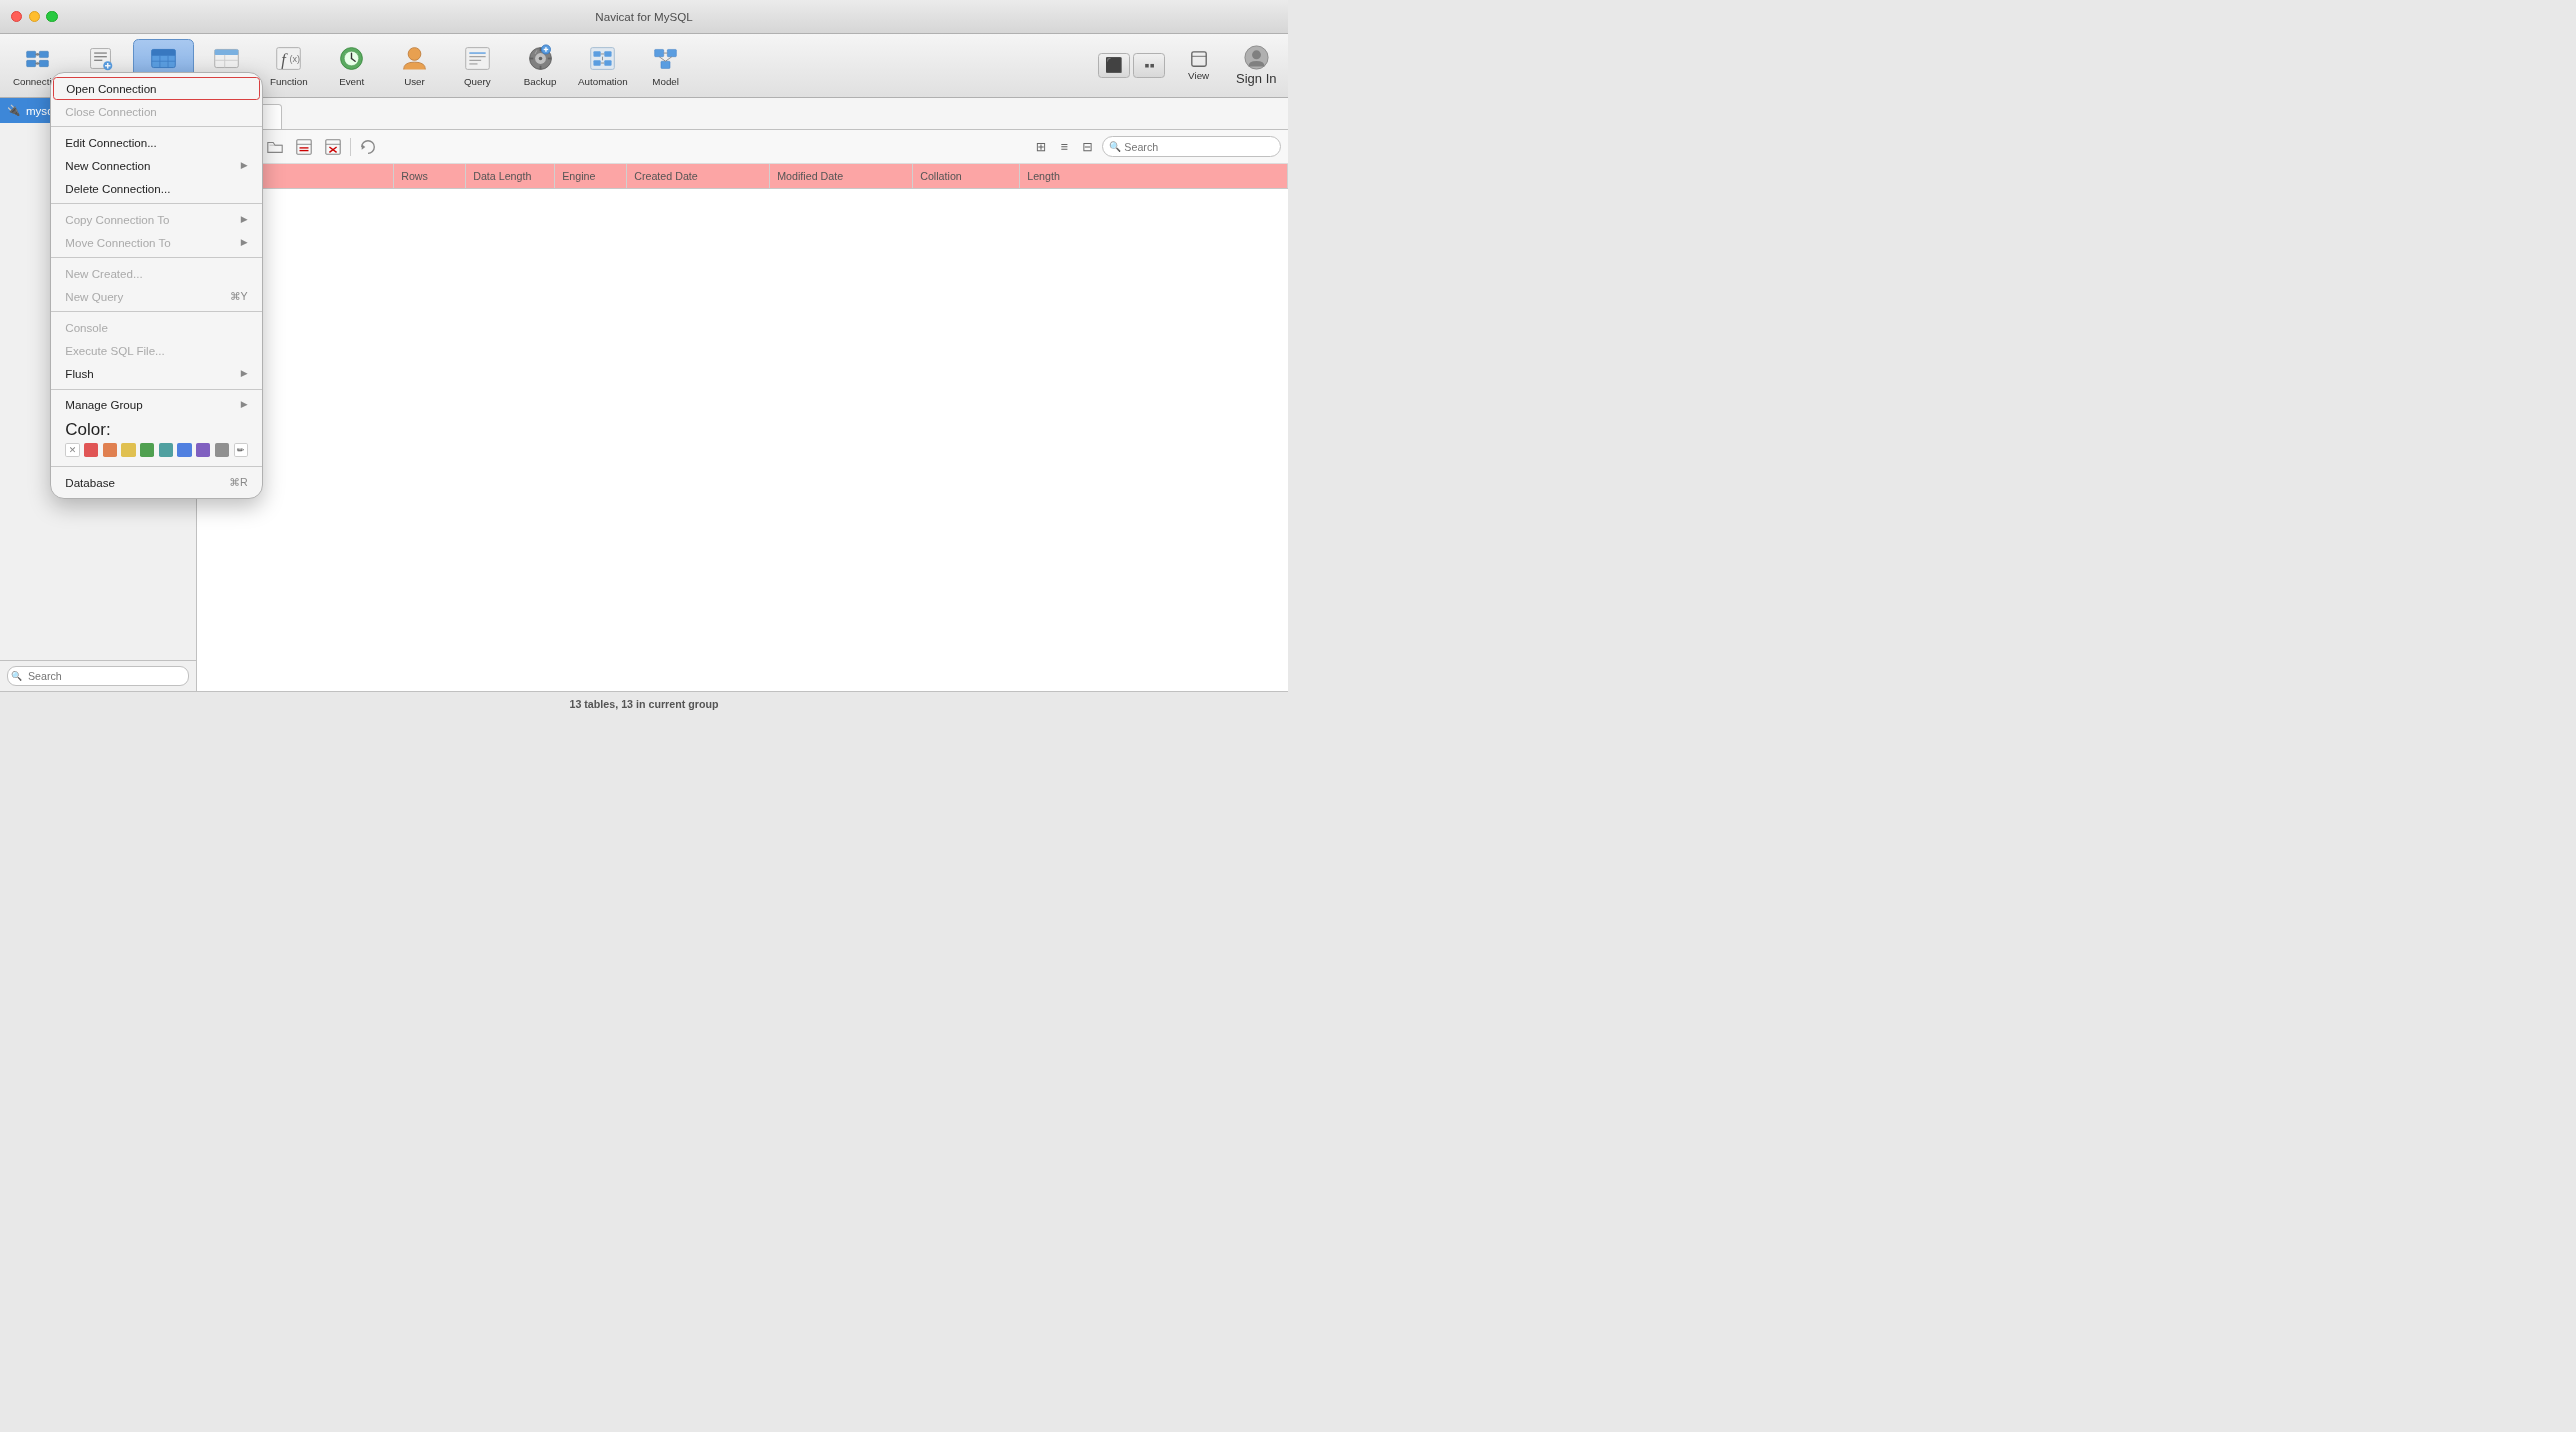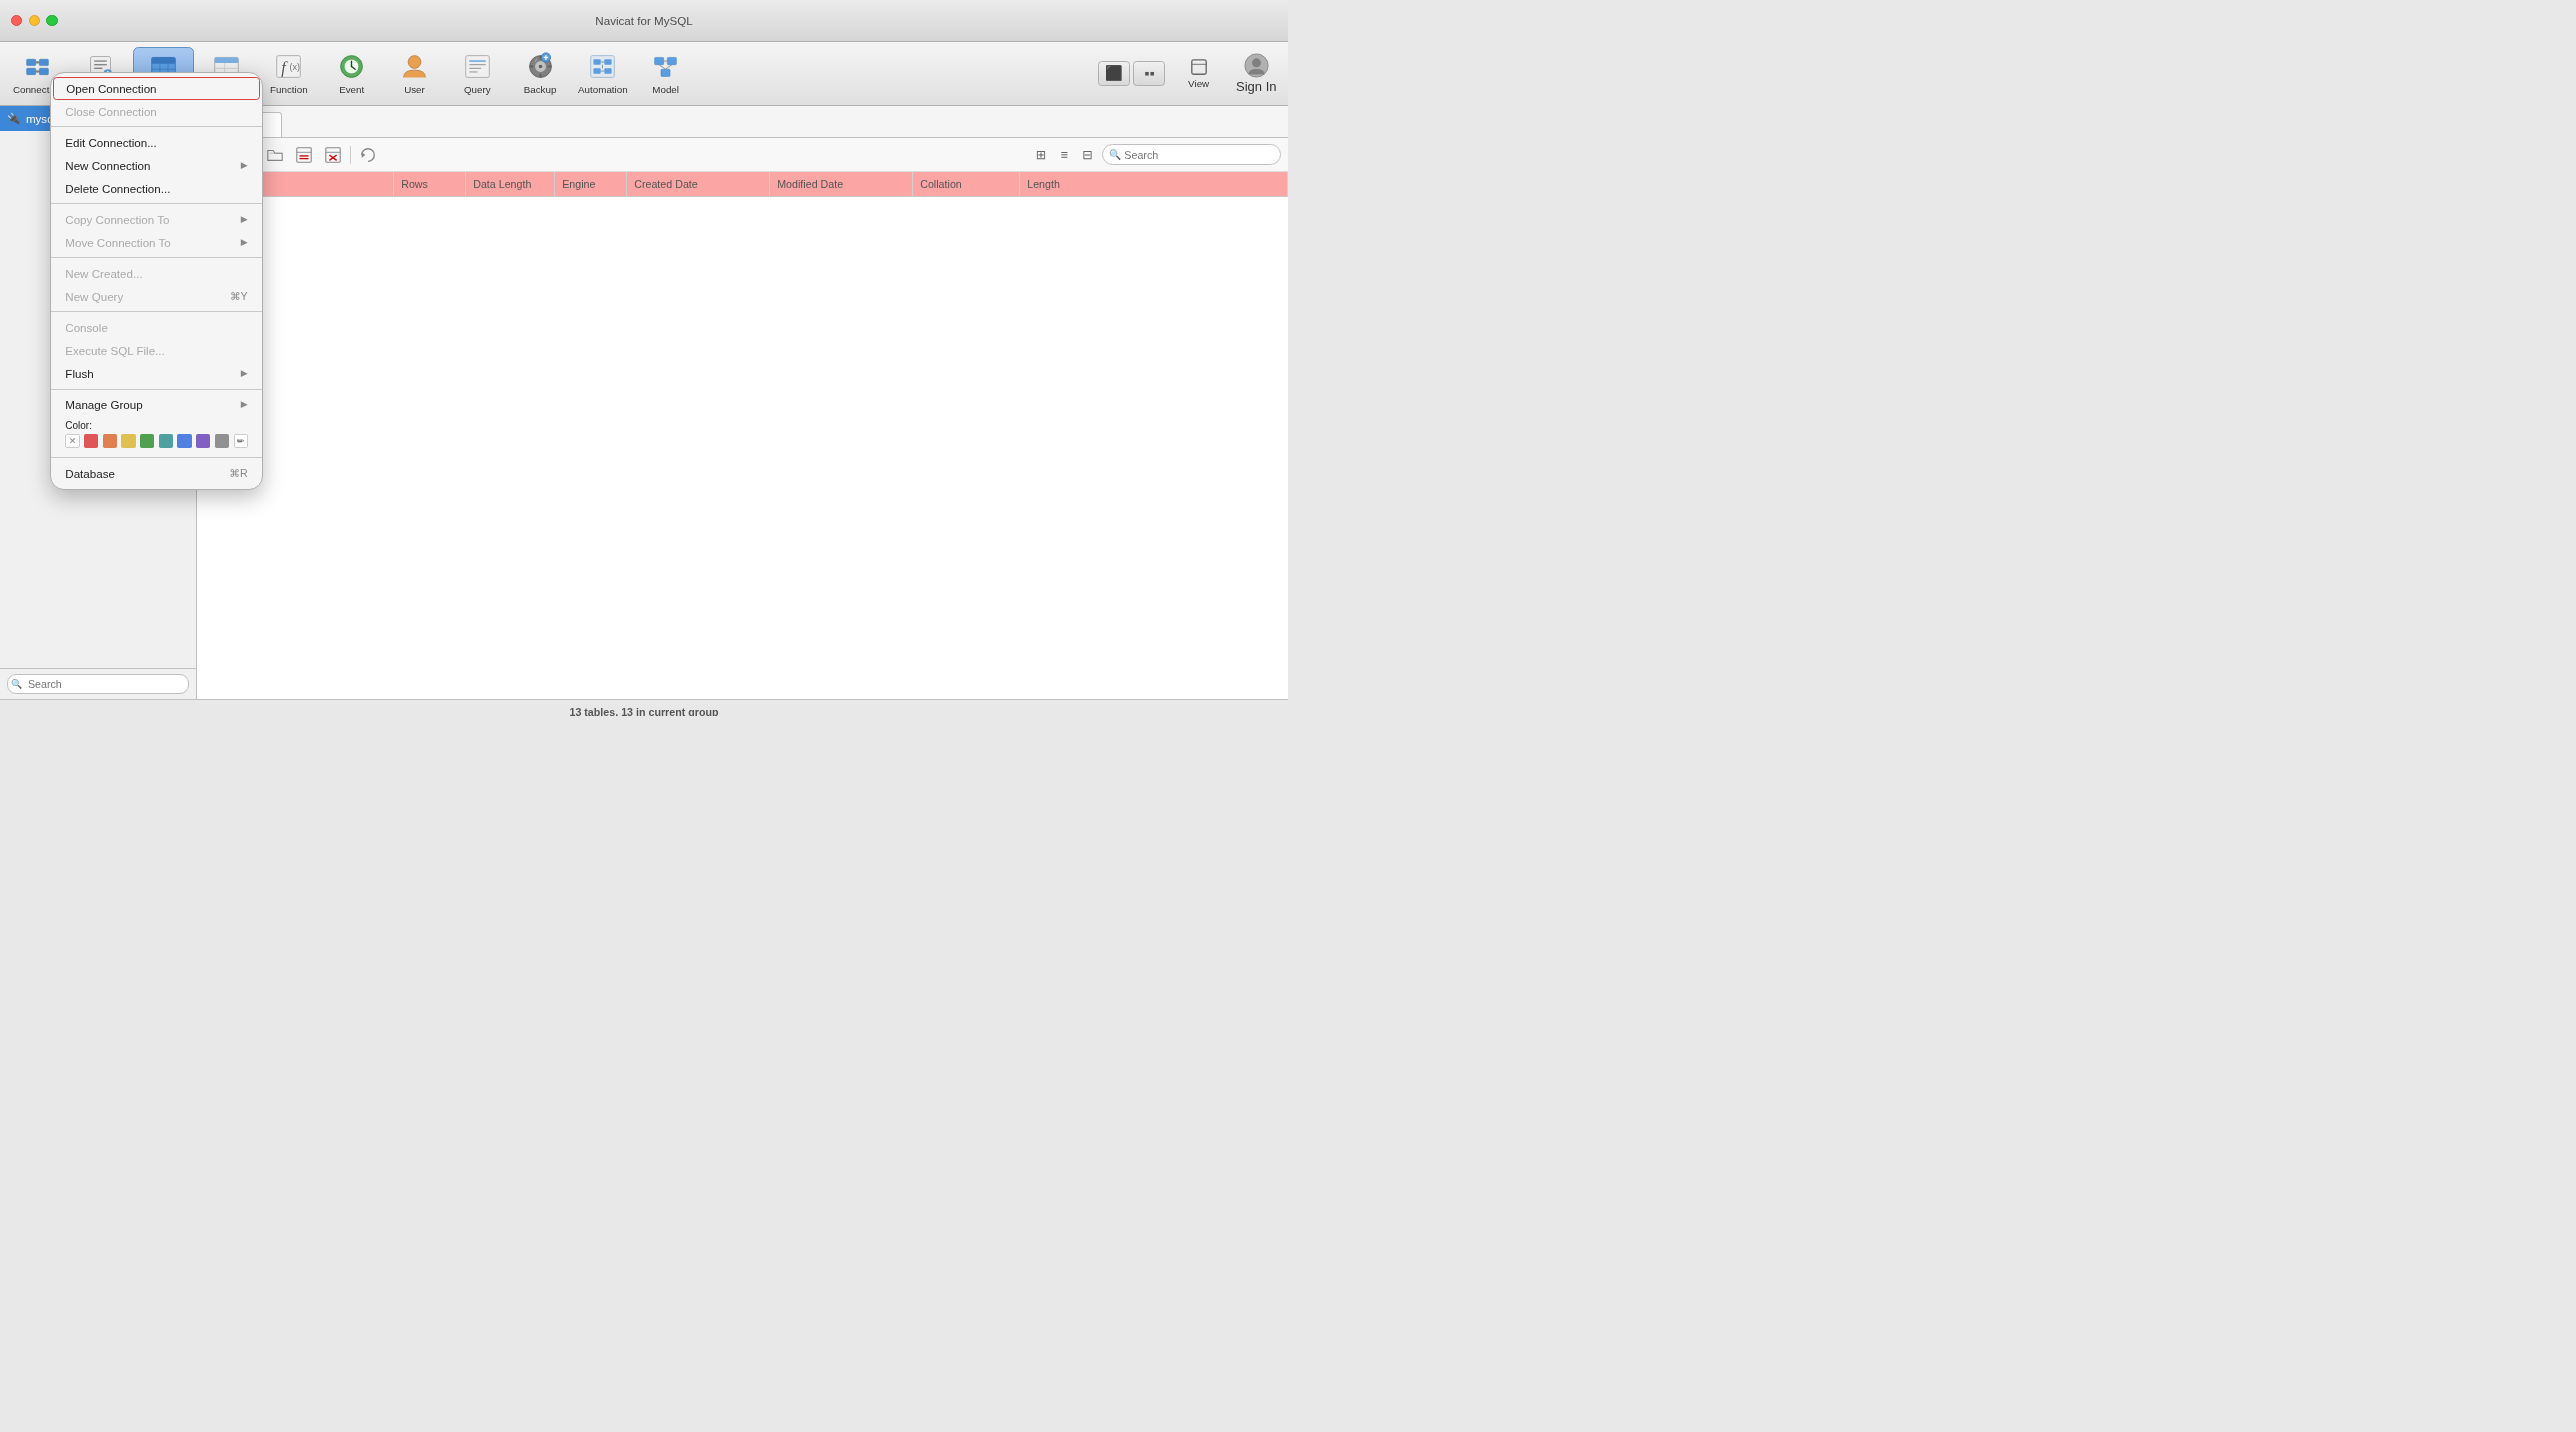--- a/index.html
+++ b/index.html
@@ -7,21 +7,21 @@
       font-family: -apple-system, BlinkMacSystemFont, "Helvetica Neue", Arial, sans-serif;
       background: #e8e8e8;
       width: 1288px;
       height: 716px;
       overflow: hidden;
       font-size: 11.6px;
     }
 
     
     .titlebar {
-      height: 42px;
+      height: 34px;
       background: linear-gradient(to bottom, #ebebeb, #d6d6d6);
       display: flex;
       align-items: center;
       justify-content: center;
       position: relative;
       border-bottom: 0.9px solid #b0b0b0;
     }
     .titlebar-title {
       font-size: 11.6px;
       color: #4d4d4d;
@@ -374,21 +374,21 @@
     .menu-item-shortcut {
       font-size: 10.7px;
       color: #888;
     }
 
     
     .menu-color-section {
       padding: 3.6px 14.3px 5.4px 14.3px;
     }
     .menu-color-label {
-      font-size: 10px;
+      font-size: 17px;
       color: #222;
       margin-bottom: 3.6px;
     }
     .color-swatches {
       display: flex;
       gap: 4.5px;
       align-items: center;
     }
     .color-swatch {
       width: 14.3px;

